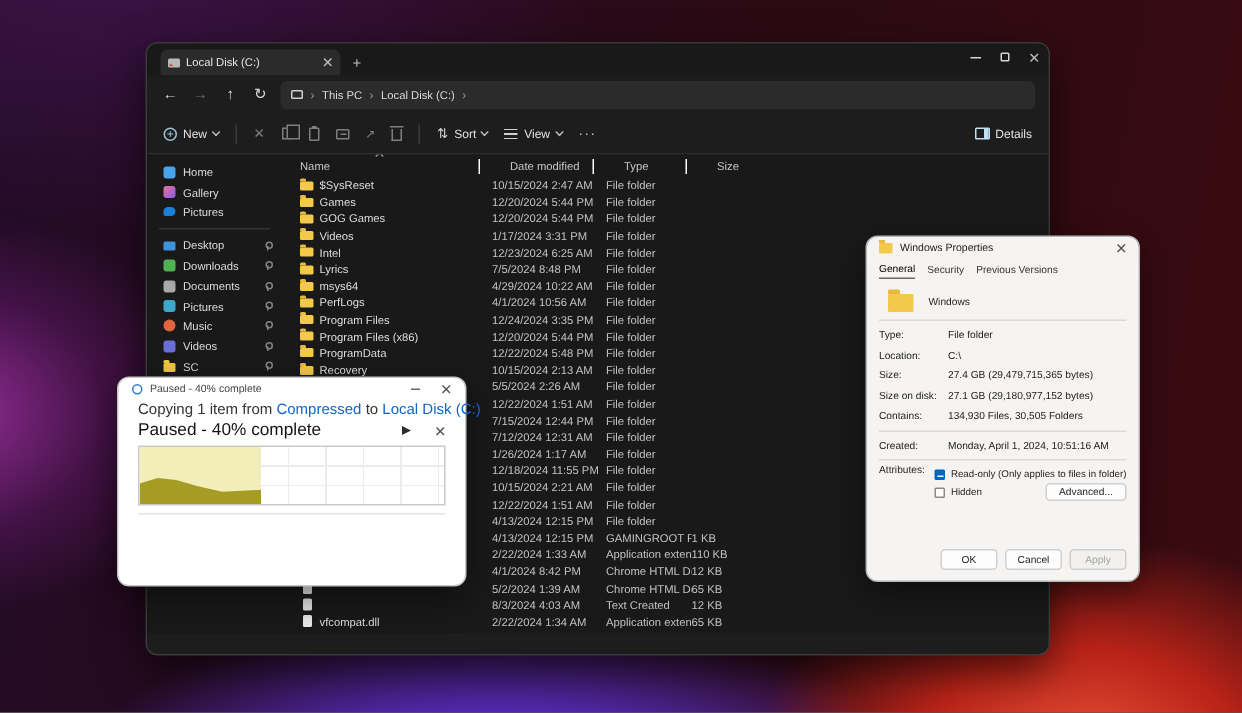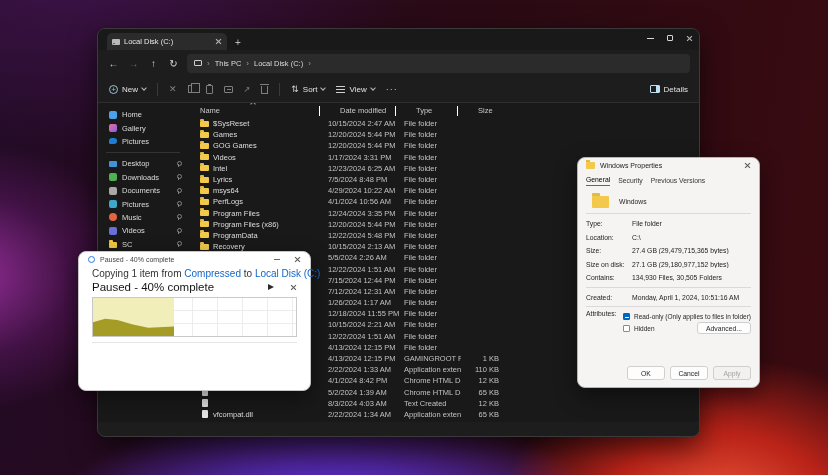--- a/index.html
+++ b/index.html
@@ -89,21 +89,21 @@
   .sort-caret { position:absolute; left:58px; top:-1px; width:4px; height:4px; border-left:1px solid #9c9c9c; border-top:1px solid #9c9c9c; transform:rotate(45deg); }
   .rows {}
   .frow { display:flex; align-items:center; height:11.2px; font-size:7.5px; color:#dedede; white-space:nowrap; }
   .fi { width:9px; height:7px; margin:0 4px 0 7px; flex-shrink:0; }
   .fi-folder { background:#f3c94b; border-radius:1px; position:relative; height:6px; }
   .fi-folder::before { content:""; position:absolute; top:-2px; left:0; width:4px; height:2px; background:#e8b93c; border-radius:1px 1px 0 0; }
   .fi-file { width:6px; height:8px; margin-left:9px; margin-right:5px; background:#e8e8e8; border-radius:1px; }
   .frow .name { width:110px; overflow:hidden; }
   .frow .date { width:76px; padding-left:5px; color:#c2c2c2; }
   .frow .type { width:62px; padding-left:5px; color:#c2c2c2; overflow:hidden; }
-  .frow .size { width:44px; padding-right:6px; color:#c2c2c2; text-align:right; }
+  .frow .size { width:44px; padding-right:6px; color:#c2c2c2; }
   .statusbar { height:17px; display:flex; align-items:center; padding:0 9px; background:#1c1c1c; border-top:1px solid #2c2c2c; font-size:7.5px; color:#b2b2b2; }
   .st-sep { width:1px; height:9px; background:#3d3d3d; margin-left:7px; }
   .st-right { margin-left:auto; display:flex; gap:5px; }
   .v-list { width:10px; height:9px; border:1px solid #9c9c9c; background:repeating-linear-gradient(to bottom,#9c9c9c 0 1px,transparent 1px 3px); }
   .v-large { width:10px; height:9px; border:1px solid #9c9c9c; background:#e8e8e8; border-radius:1px; }
   
   .copy { left:78px; top:251px; width:233px; height:140px; background:#fff; border:1px solid #c6c6c6;
           box-shadow:0 8px 22px rgba(0,0,0,.45); color:#1a1a1a; }
   .copy-title { height:15px; display:flex; align-items:center; gap:5px; padding:0 9px; font-size:7px; color:#444; }
   .copy-ico { width:7px; height:7px; border-radius:50%; border:1px solid #2e7cd6; }

